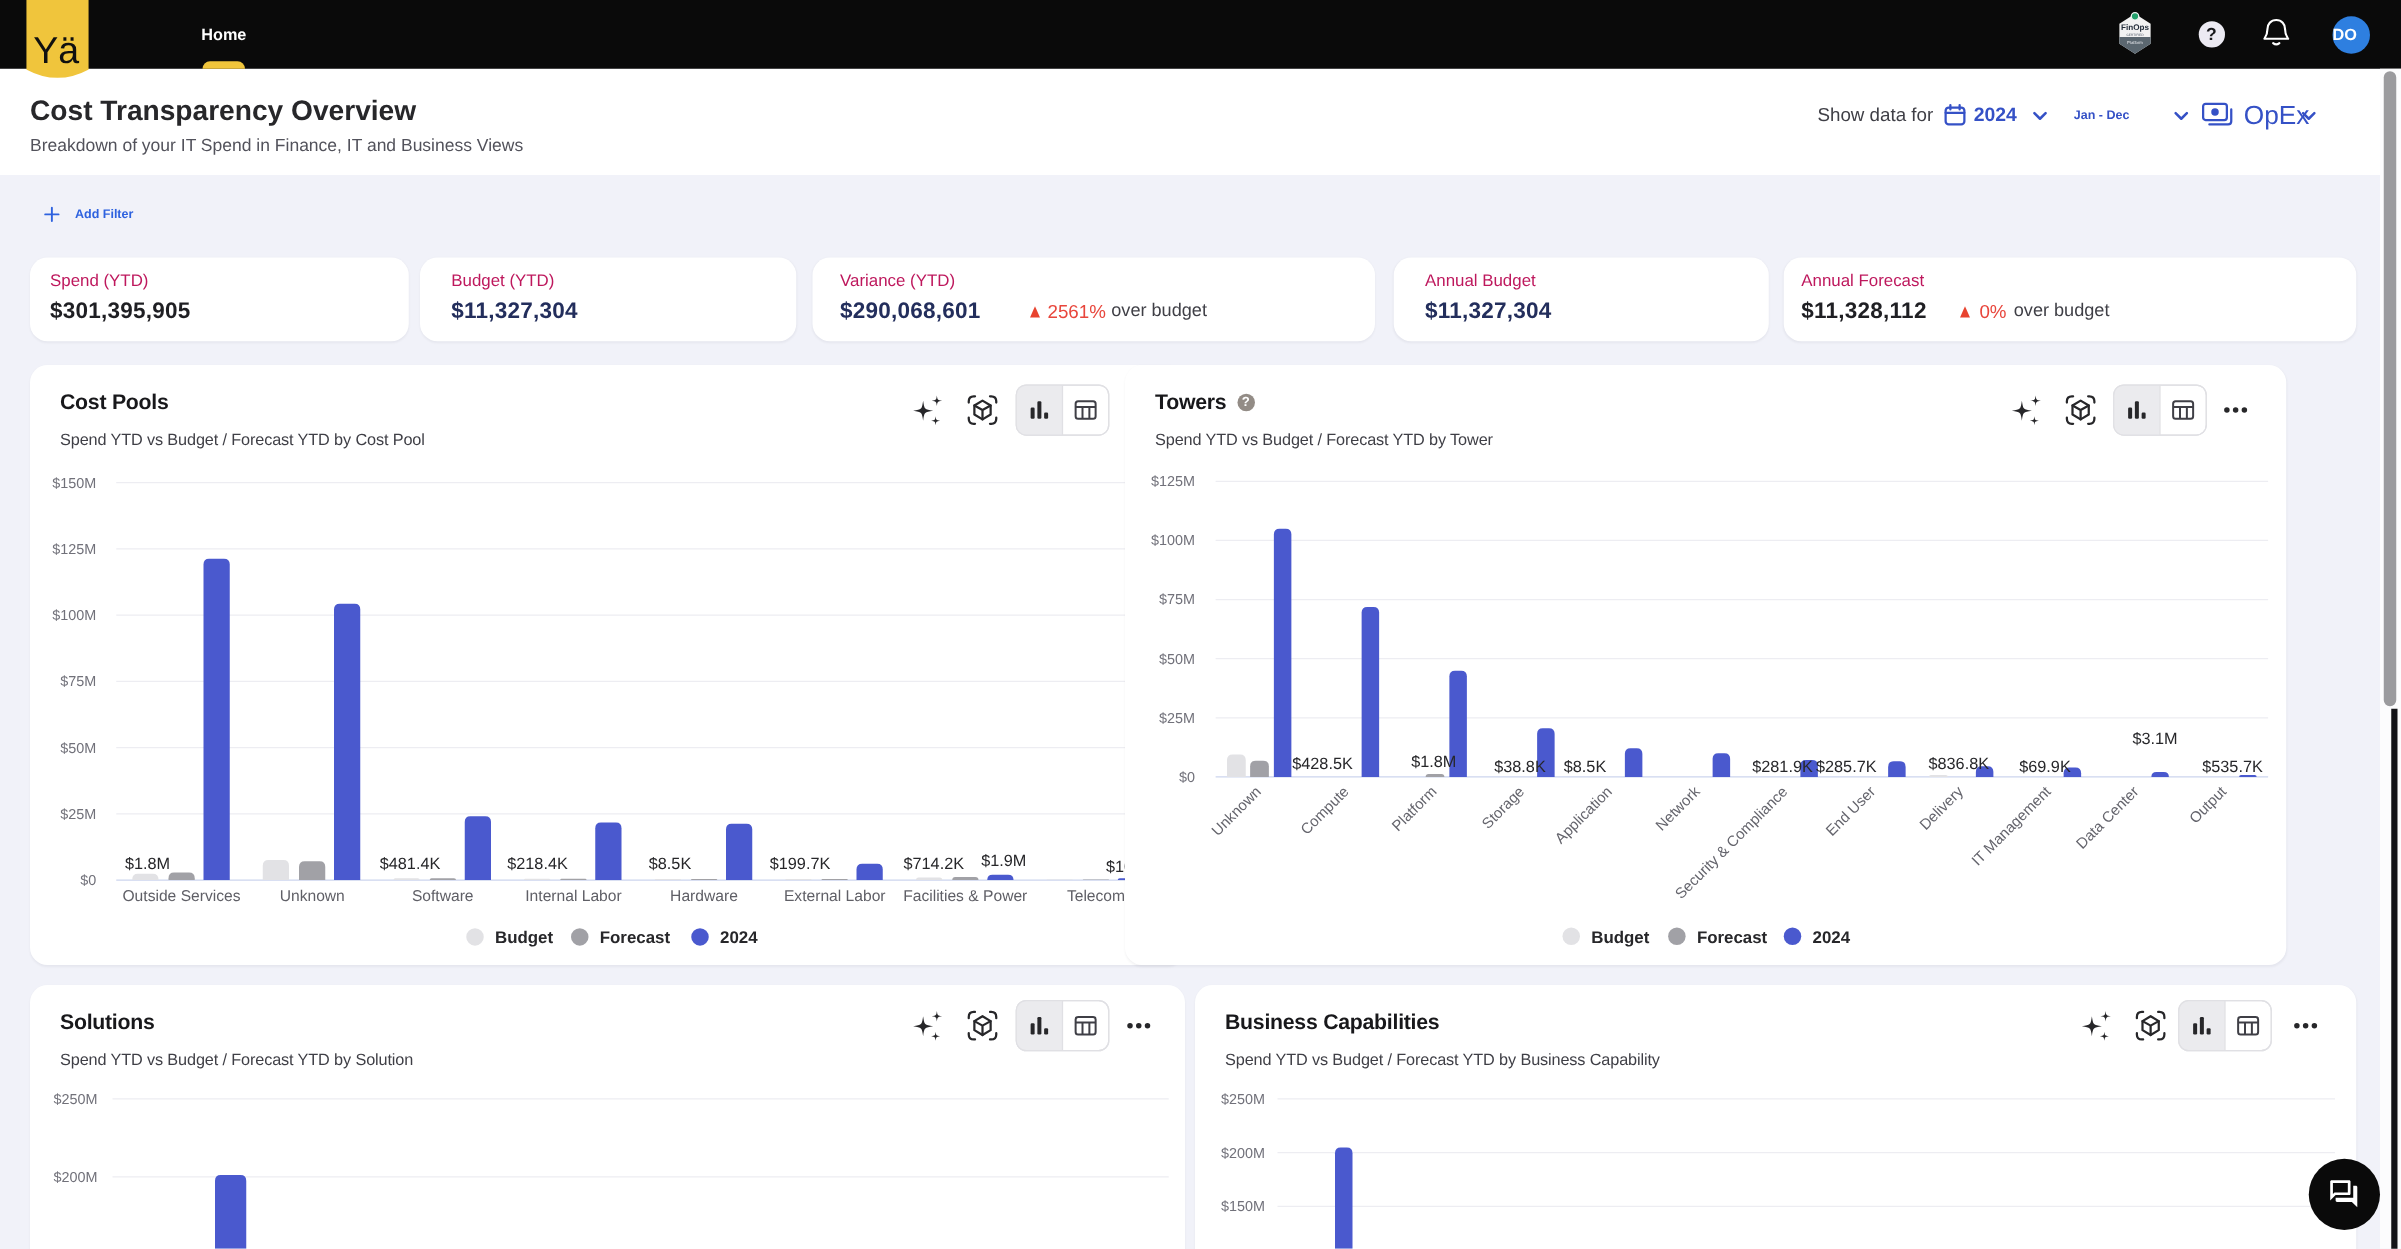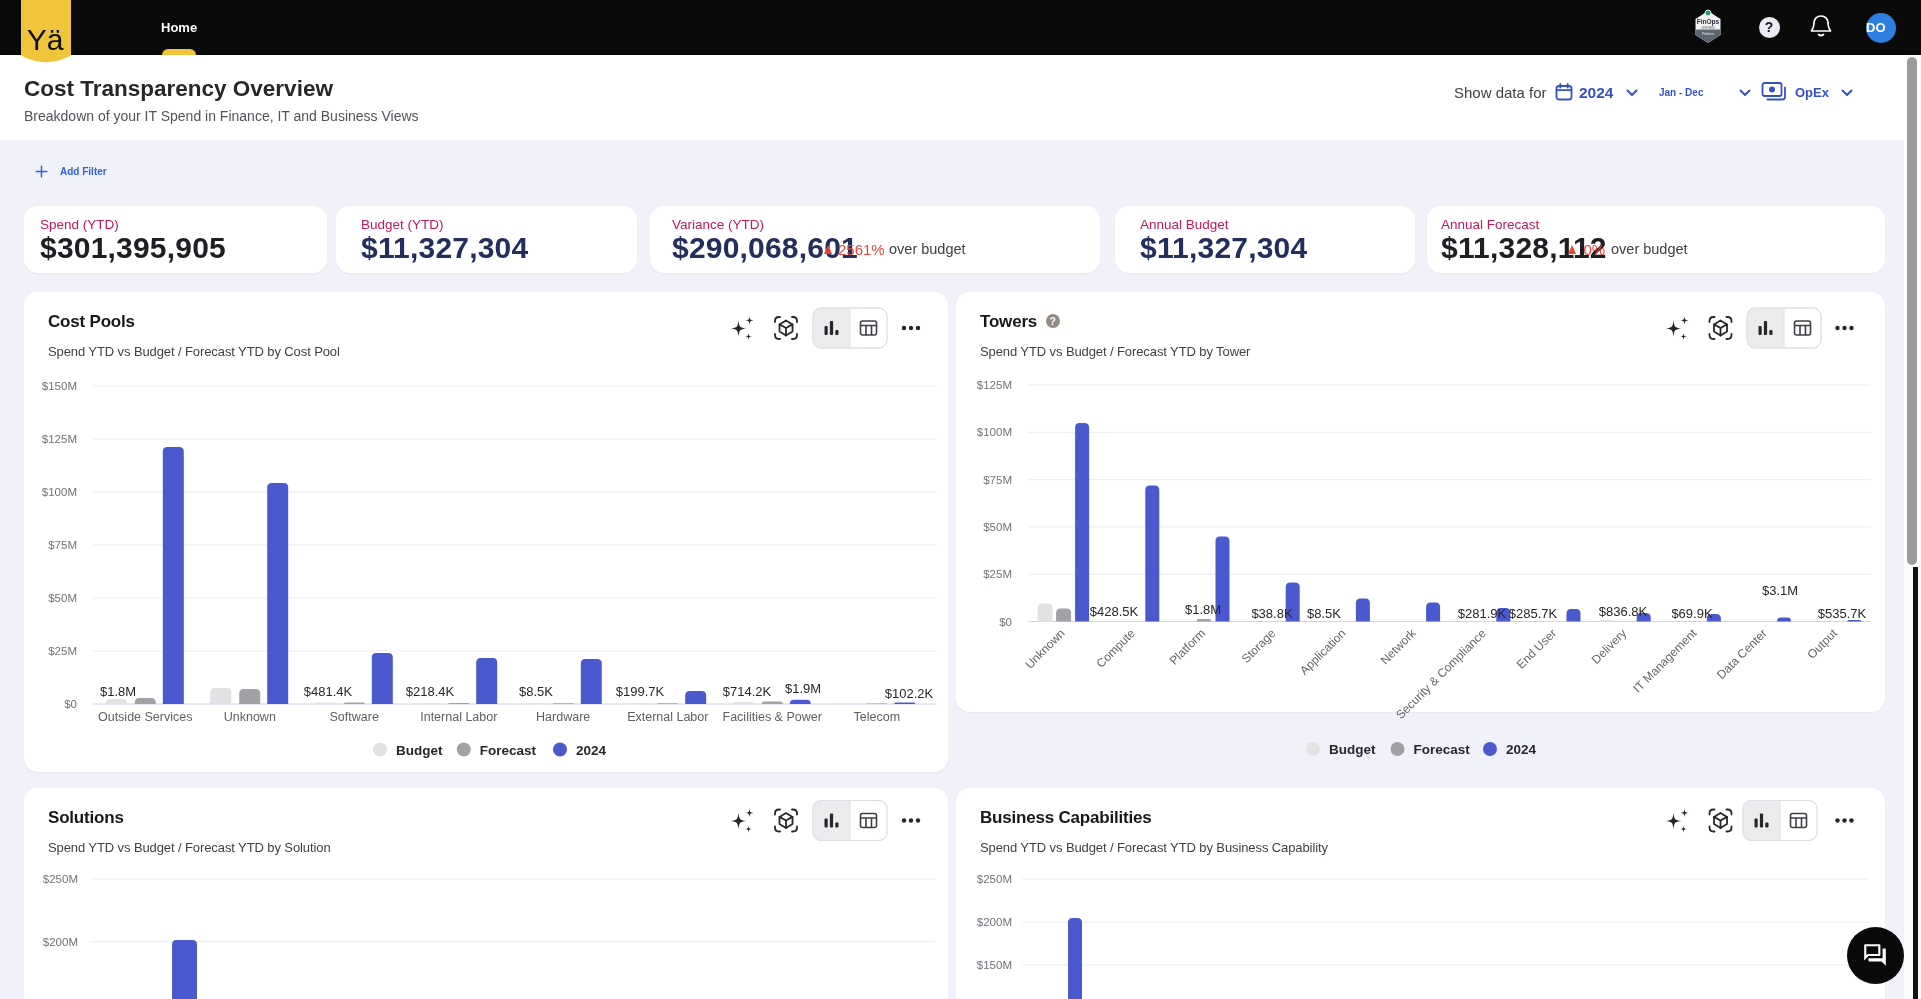--- a/index.html
+++ b/index.html
@@ -3,21 +3,21 @@
 <style>
 * { margin:0; padding:0; box-sizing:border-box; }
 html,body { width:1921px; height:999px; overflow:hidden; font-family:"Liberation Sans",sans-serif; background:#f1f2f9; }
 .abs { position:absolute; }
 #topbar { position:absolute; left:0; top:0; width:1921px; height:55px; background:#0a0a0a; z-index:5; }
 #header { position:absolute; left:0; top:55px; width:1921px; height:85px; background:#ffffff; }
 .card { position:absolute; background:#ffffff; border-radius:14px; box-shadow:0 1px 2px rgba(16,24,40,0.05); }
 .ctitle { position:absolute; left:24px; top:20px; font-size:17px; line-height:19px; font-weight:bold; color:#18181b; letter-spacing:-0.2px; }
 .csub { position:absolute; left:24px; top:52.5px; font-size:13px; line-height:14px; color:#3f3f46; letter-spacing:-0.1px; }
 .stat-label { position:absolute; top:12px; font-size:13.5px; line-height:14px; color:#be185d; }
-.stat-value { position:absolute; top:31px; font-size:30px; line-height:22px; font-weight:bold; letter-spacing:0.2px; }
+.stat-value { position:absolute; top:31px; font-size:18px; line-height:22px; font-weight:bold; letter-spacing:0.2px; }
 </style></head>
 <body>
 
 <div id="topbar"></div>
 <svg class="abs" style="left:21px;top:0;z-index:6" width="50" height="66" viewBox="0 0 50 66">
 <path d="M0 0 H50 V55.5 Q25 69 0 55.5 Z" fill="#f0c53c"></path>
 <text x="24" y="50" font-size="30" fill="#101010" text-anchor="middle" font-family="'Liberation Sans',sans-serif">Yä</text>
 </svg>
 <div class="abs" style="left:161px;top:21px;color:#fff;font-size:13px;line-height:13px;font-weight:bold;z-index:6">Home</div>
 <div class="abs" style="left:162px;top:49px;width:34px;height:6px;background:#f0c53c;border-radius:6px 6px 0 0;z-index:6"></div>
@@ -49,21 +49,21 @@
   </svg>
 <div class="abs" style="left:1659px;top:84.5px;font-size:10px;line-height:16px;font-weight:bold;color:#3551c6">Jan - Dec</div>
 <svg width="12" height="8" viewBox="0 0 12 8" style="position:absolute;left:1739px;top:89px">
     <path d="M1.5 1.5 L6 6 L10.5 1.5" stroke="#3551c6" stroke-width="2" fill="none" stroke-linecap="round" stroke-linejoin="round"></path>
   </svg>
 <svg width="26" height="22" viewBox="0 0 26 22" style="position:absolute;left:1761px;top:81px">
     <rect x="1.5" y="2" width="19" height="13" rx="2" stroke="#3551c6" stroke-width="1.8" fill="none"></rect>
     <circle cx="11" cy="8.5" r="3" fill="#3551c6"></circle>
     <path d="M24 6.5 V16 Q24 18.5 21.5 18.5 H6.5" stroke="#3551c6" stroke-width="1.8" fill="none" stroke-linecap="round"></path>
   </svg>
-<div class="abs" style="left:1795px;top:84.5px;font-size:13px;line-height:16px;font-weight:bold;color:#3551c6">OpEx</div>
+<div class="abs" style="left:1795px;top:84.5px;font-size:21px;line-height:16px;font-weight:normal;color:#3551c6">OpEx</div>
 <svg width="12" height="8" viewBox="0 0 12 8" style="position:absolute;left:1841px;top:89px">
     <path d="M1.5 1.5 L6 6 L10.5 1.5" stroke="#3551c6" stroke-width="2" fill="none" stroke-linecap="round" stroke-linejoin="round"></path>
   </svg>
 <svg class="abs" style="left:35px;top:165px" width="13" height="13" viewBox="0 0 17 17">
 <path d="M8.5 1.5 V15.5 M1.5 8.5 H15.5" stroke="#2e62df" stroke-width="2" stroke-linecap="round"></path>
   </svg>
 <div class="abs" style="left:60px;top:165px;font-size:10px;line-height:14px;font-weight:bold;color:#2e62df">Add Filter</div>
 <div class="card" style="left:24px;top:206px;width:303px;height:67px">
     <div class="stat-label" style="left:16px">Spend (YTD)</div>
     <div class="stat-value" style="left:16px;color:#1f1f23">$301,395,905</div>
@@ -172,21 +172,21 @@
       <rect x="800.5" y="34" width="3.2" height="9" rx="1" fill="#27272a"></rect>
       <rect x="805.9" y="29" width="3.2" height="14" rx="1" fill="#27272a"></rect>
       <rect x="811.3" y="38" width="3.2" height="5" rx="1" fill="#27272a"></rect>
       <rect x="836.5" y="29" width="16" height="14" rx="2" stroke="#3f3f46" stroke-width="1.6" fill="none"></rect>
       <path d="M836.5 33.5 H852.5 M842.0 33.5 V43 M847.5 33.5 V43" stroke="#3f3f46" stroke-width="1.6" fill="none"></path>
       <circle cx="880" cy="36" r="2.2" fill="#27272a"></circle>
       <circle cx="887" cy="36" r="2.2" fill="#27272a"></circle>
       <circle cx="894" cy="36" r="2.2" fill="#27272a"></circle>
     </svg>
 </div>
-<div class="card" style="left:956px;top:292px;width:929px;height:420px">
+<div class="card" style="left:900px;top:292px;width:929px;height:480px">
 <div class="ctitle">Towers <span style="display:inline-block;width:14px;height:14px;border-radius:50%;background:#938c86;color:#fff;font-size:10.5px;font-weight:bold;text-align:center;line-height:14px;vertical-align:2px;margin-left:4px">?</span></div>
 <div class="csub">Spend YTD vs Budget / Forecast YTD by Tower</div>
 <svg width="929" height="480" viewBox="0 0 929 480" style="position:absolute;left:0;top:0;font-family:'Liberation Sans',sans-serif">
       <line x1="72.5" y1="93" x2="914.5" y2="93" stroke="#ededf2" stroke-width="1"></line>
       <text x="56" y="97" font-size="11.5" fill="#71717a" text-anchor="end">$125M</text>
       <line x1="72.5" y1="140.3" x2="914.5" y2="140.3" stroke="#ededf2" stroke-width="1"></line>
       <text x="56" y="144.3" font-size="11.5" fill="#71717a" text-anchor="end">$100M</text>
       <line x1="72.5" y1="187.6" x2="914.5" y2="187.6" stroke="#ededf2" stroke-width="1"></line>
       <text x="56" y="191.6" font-size="11.5" fill="#71717a" text-anchor="end">$75M</text>
       <line x1="72.5" y1="234.9" x2="914.5" y2="234.9" stroke="#ededf2" stroke-width="1"></line>

